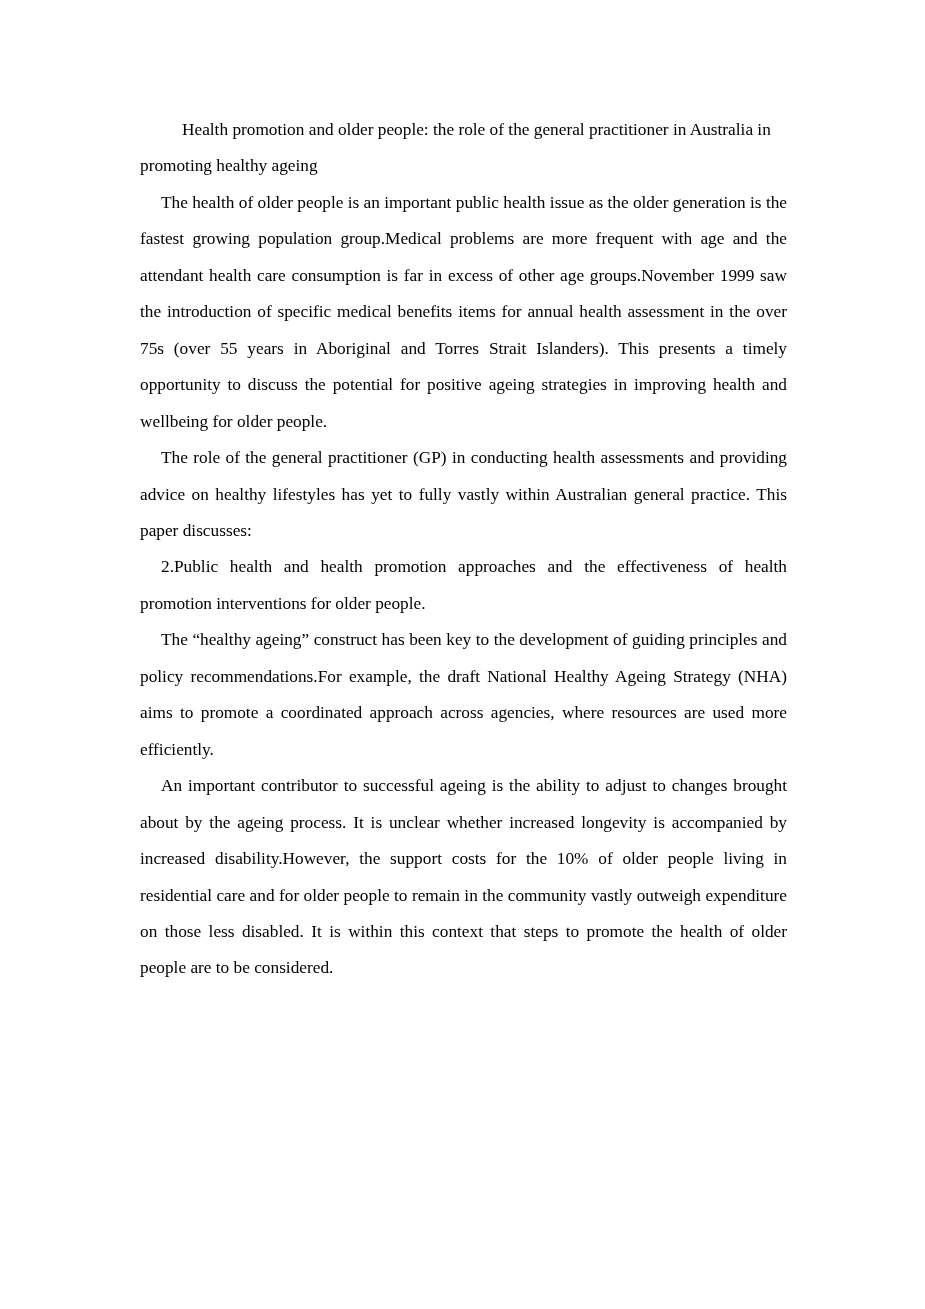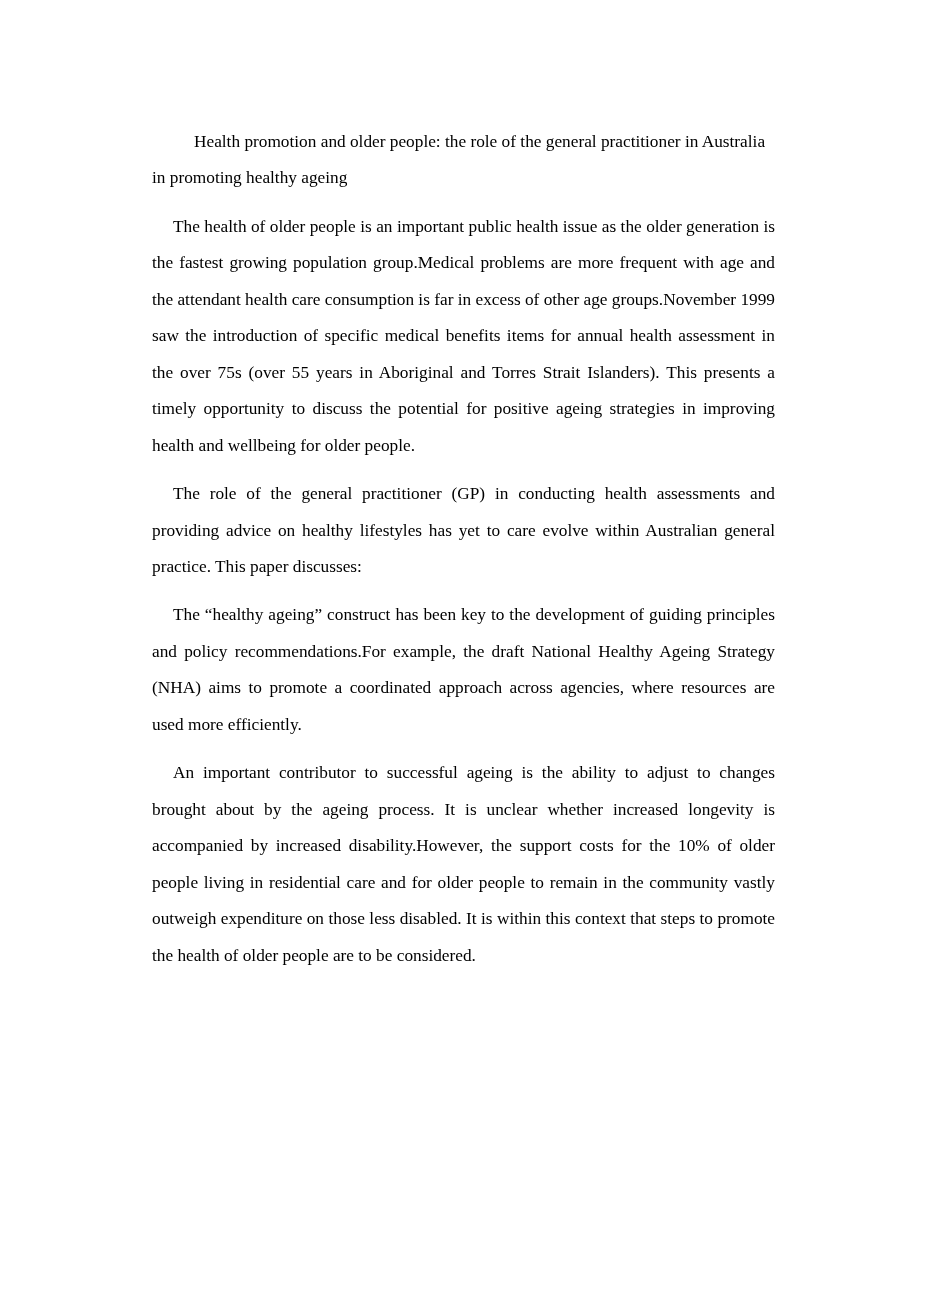--- a/index.html
+++ b/index.html
@@ -13,32 +13,33 @@
     height: 1309px;
     background: #ffffff;
     box-sizing: border-box;
     padding: 112px 138px 0 140px;
     overflow: hidden;
     font-family: "Liberation Serif", "DejaVu Serif", serif;
     font-size: 17.3px;
     color: #000000;
   }
   .page p {
-    margin: 12px;
+    margin: 0;
     line-height: 36.45px;
     text-align: justify;
     text-indent: 21px;
   }
   .page p.doc-title {
     text-align: left;
     text-indent: 42px;
   }
 </style>
 </head>
 <body>
 
 <div class="page">
   <p class="doc-title">Health promotion and older people: the role of the general practitioner in Australia in promoting healthy ageing</p>
   <p>The health of older people is an important public health issue as the older generation is the fastest growing population group.Medical problems are more frequent with age and the attendant health care consumption is far in excess of other age groups.November 1999 saw the introduction of specific medical benefits items for annual health assessment in the over 75s (over 55 years in Aboriginal and Torres Strait Islanders). This presents a timely opportunity to discuss the potential for positive ageing strategies in improving health and wellbeing for older people.</p>
-  <p>The role of the general practitioner (GP) in conducting health assessments and providing advice on healthy lifestyles has yet to care evolve within Australian general practice. This paper discusses:</p>
+  <p>The role of the general practitioner (GP) in conducting health assessments and providing advice on healthy lifestyles has yet to fully vastly within Australian general practice. This paper discusses:</p>
+  <p>2.Public health and health promotion approaches and the effectiveness of health promotion interventions for older people.</p>
   <p>The “healthy ageing” construct has been key to the development of guiding principles and policy recommendations.For example, the draft National Healthy Ageing Strategy (NHA) aims to promote a coordinated approach across agencies, where resources are used more efficiently.</p>
   <p>An important contributor to successful ageing is the ability to adjust to changes brought about by the ageing process. It is unclear whether increased longevity is accompanied by increased disability.However, the support costs for the 10% of older people living in residential care and for older people to remain in the community vastly outweigh expenditure on those less disabled. It is within this context that steps to promote the health of older people are to be considered.</p>
 </div>
 
 </body></html>

